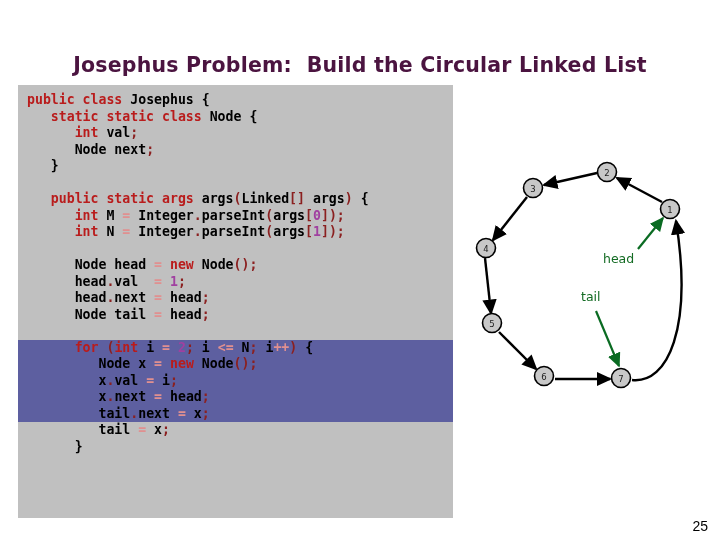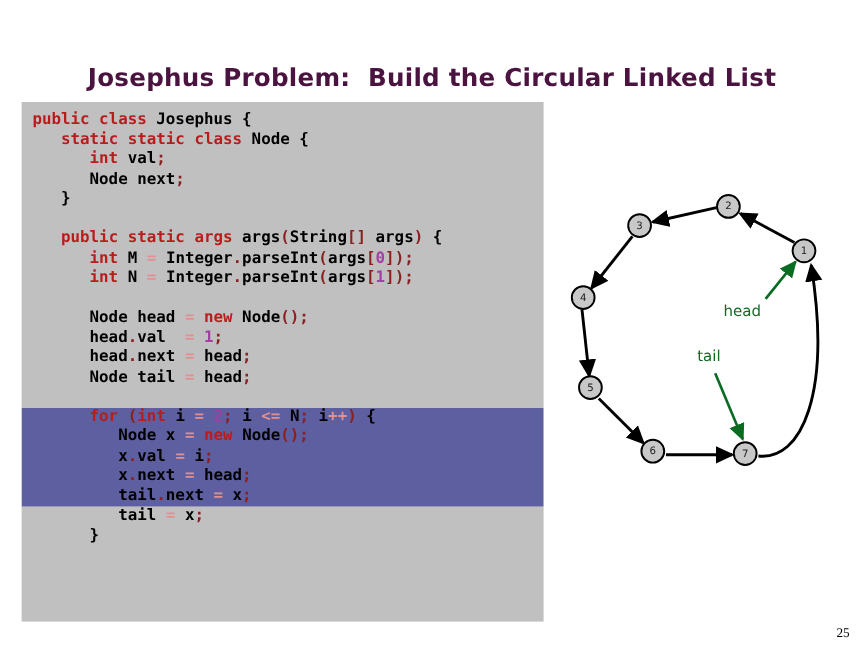--- a/index.html
+++ b/index.html
@@ -83,39 +83,39 @@
   .link-arrow  { stroke: #000000; stroke-width: 2.4; fill: none; }
   .ptr-arrow   { stroke: #0a6b22; stroke-width: 2.2; fill: none; }
   .ptr-label   { font-family: "DejaVu Sans", sans-serif; font-size: 12.5px;
                  fill: #136b23; }
 
   
   #page-number {
     position: absolute;
     right: 12px;
     bottom: 6px;
-    font-family: Liberation Serif, serif;
-    font-size: 11px;
+    font-family: Liberation Sans, sans-serif;
+    font-size: 14px;
     color: #000000;
   }
 </style>
 </head>
 <body>
 
 <div id="slide-title">Josephus Problem:  Build the Circular Linked List</div>
 
 <div id="code-block">
   <div id="code-highlight" style="top: 254.5px; height: 82.5px; background: rgb(93, 95, 160);"></div>
   <pre id="code-text"><span class="kw">public</span> <span class="kw">class</span> <span class="id">Josephus</span> <span class="brc">{</span>
    <span class="kw">static</span> <span class="kw">static</span> <span class="kw">class</span> <span class="id">Node</span> <span class="brc">{</span>
       <span class="kw">int</span> <span class="id">val</span><span class="pun">;</span>
       <span class="id">Node</span> <span class="id">next</span><span class="pun">;</span>
    <span class="brc">}</span>
 
-   <span class="kw">public</span> <span class="kw">static</span> <span class="kw">args</span> <span class="id">args</span><span class="pun">(</span><span class="id">String</span><span class="pun">[</span><span class="pun">]</span> <span class="id">args</span><span class="pun">)</span> <span class="brc">{</span>
+   <span class="kw">public</span> <span class="kw">static</span> <span class="kw">args</span> <span class="id">args</span><span class="pun">(</span><span class="id">Linked</span><span class="pun">[</span><span class="pun">]</span> <span class="id">args</span><span class="pun">)</span> <span class="brc">{</span>
       <span class="kw">int</span> <span class="id">M</span> <span class="op">=</span> <span class="id">Integer</span><span class="pun">.</span><span class="id">parseInt</span><span class="pun">(</span><span class="id">args</span><span class="pun">[</span><span class="num">0</span><span class="pun">]</span><span class="pun">)</span><span class="pun">;</span>
       <span class="kw">int</span> <span class="id">N</span> <span class="op">=</span> <span class="id">Integer</span><span class="pun">.</span><span class="id">parseInt</span><span class="pun">(</span><span class="id">args</span><span class="pun">[</span><span class="num">1</span><span class="pun">]</span><span class="pun">)</span><span class="pun">;</span>
 
       <span class="id">Node</span> <span class="id">head</span> <span class="op">=</span> <span class="kw">new</span> <span class="id">Node</span><span class="pun">(</span><span class="pun">)</span><span class="pun">;</span>
       <span class="id">head</span><span class="pun">.</span><span class="id">val</span>  <span class="op">=</span> <span class="num">1</span><span class="pun">;</span>
       <span class="id">head</span><span class="pun">.</span><span class="id">next</span> <span class="op">=</span> <span class="id">head</span><span class="pun">;</span>
       <span class="id">Node</span> <span class="id">tail</span> <span class="op">=</span> <span class="id">head</span><span class="pun">;</span>
 
       <span class="kw">for</span> <span class="pun">(</span><span class="kw">int</span> <span class="id">i</span> <span class="op">=</span> <span class="num">2</span><span class="pun">;</span> <span class="id">i</span> <span class="op">&lt;</span><span class="op">=</span> <span class="id">N</span><span class="pun">;</span> <span class="id">i</span><span class="op">+</span><span class="op">+</span><span class="pun">)</span> <span class="brc">{</span>
          <span class="id">Node</span> <span class="id">x</span> <span class="op">=</span> <span class="kw">new</span> <span class="id">Node</span><span class="pun">(</span><span class="pun">)</span><span class="pun">;</span>

